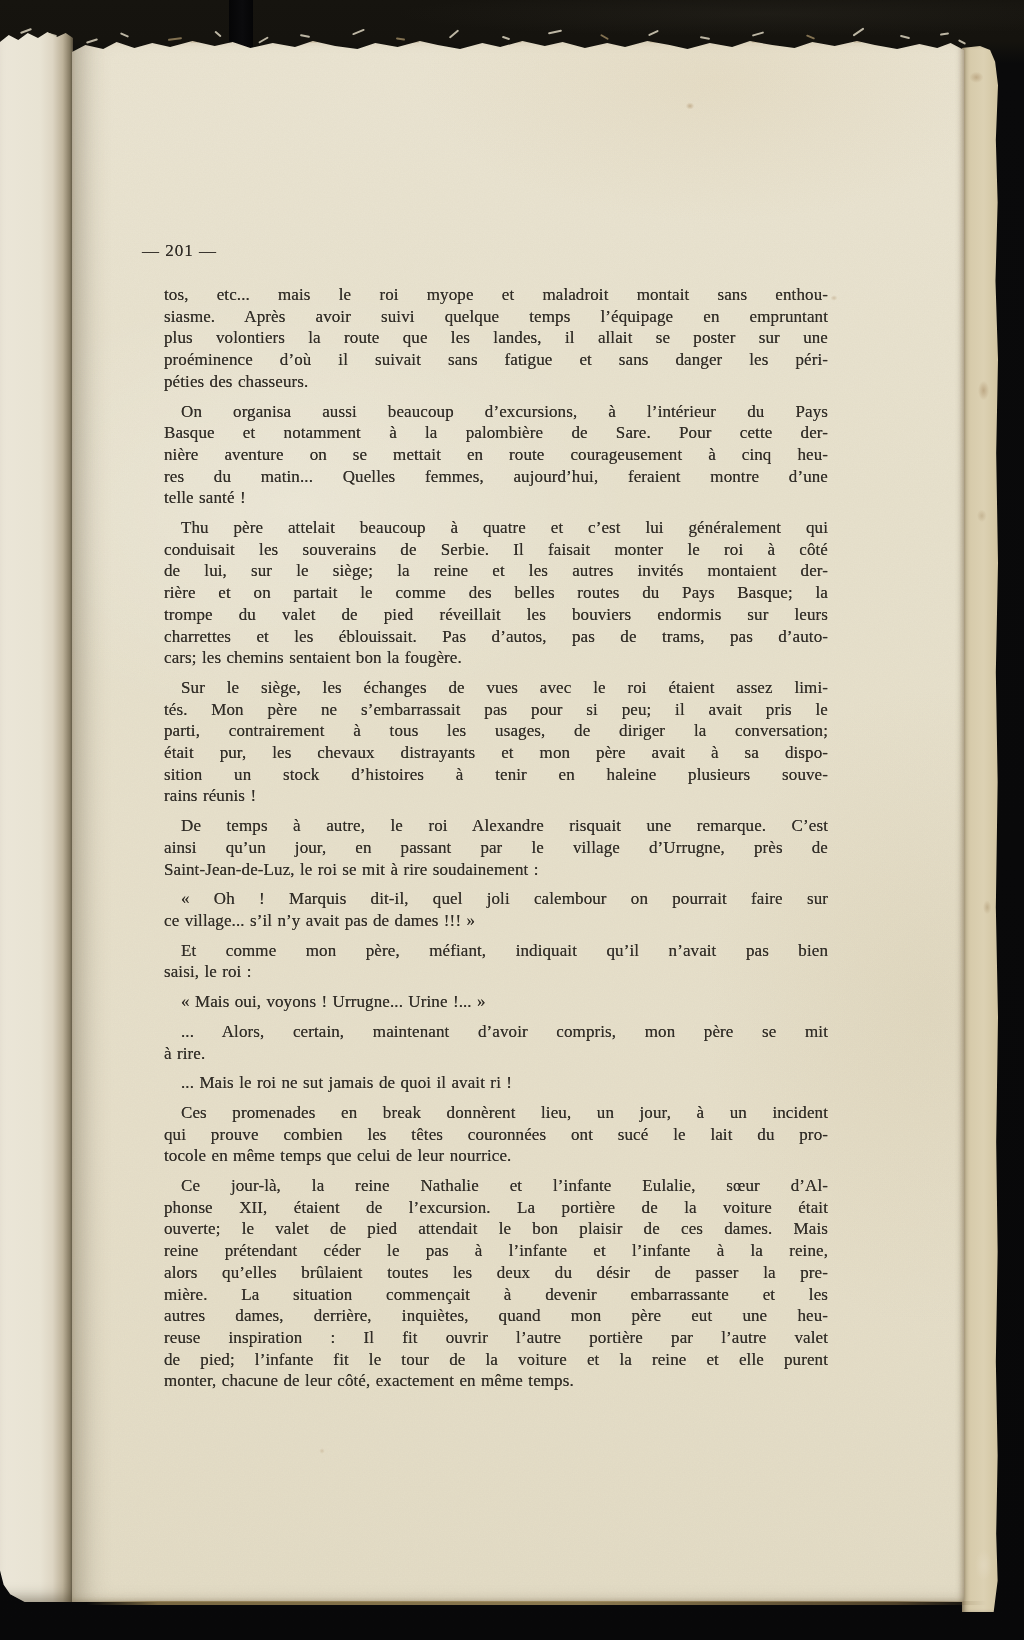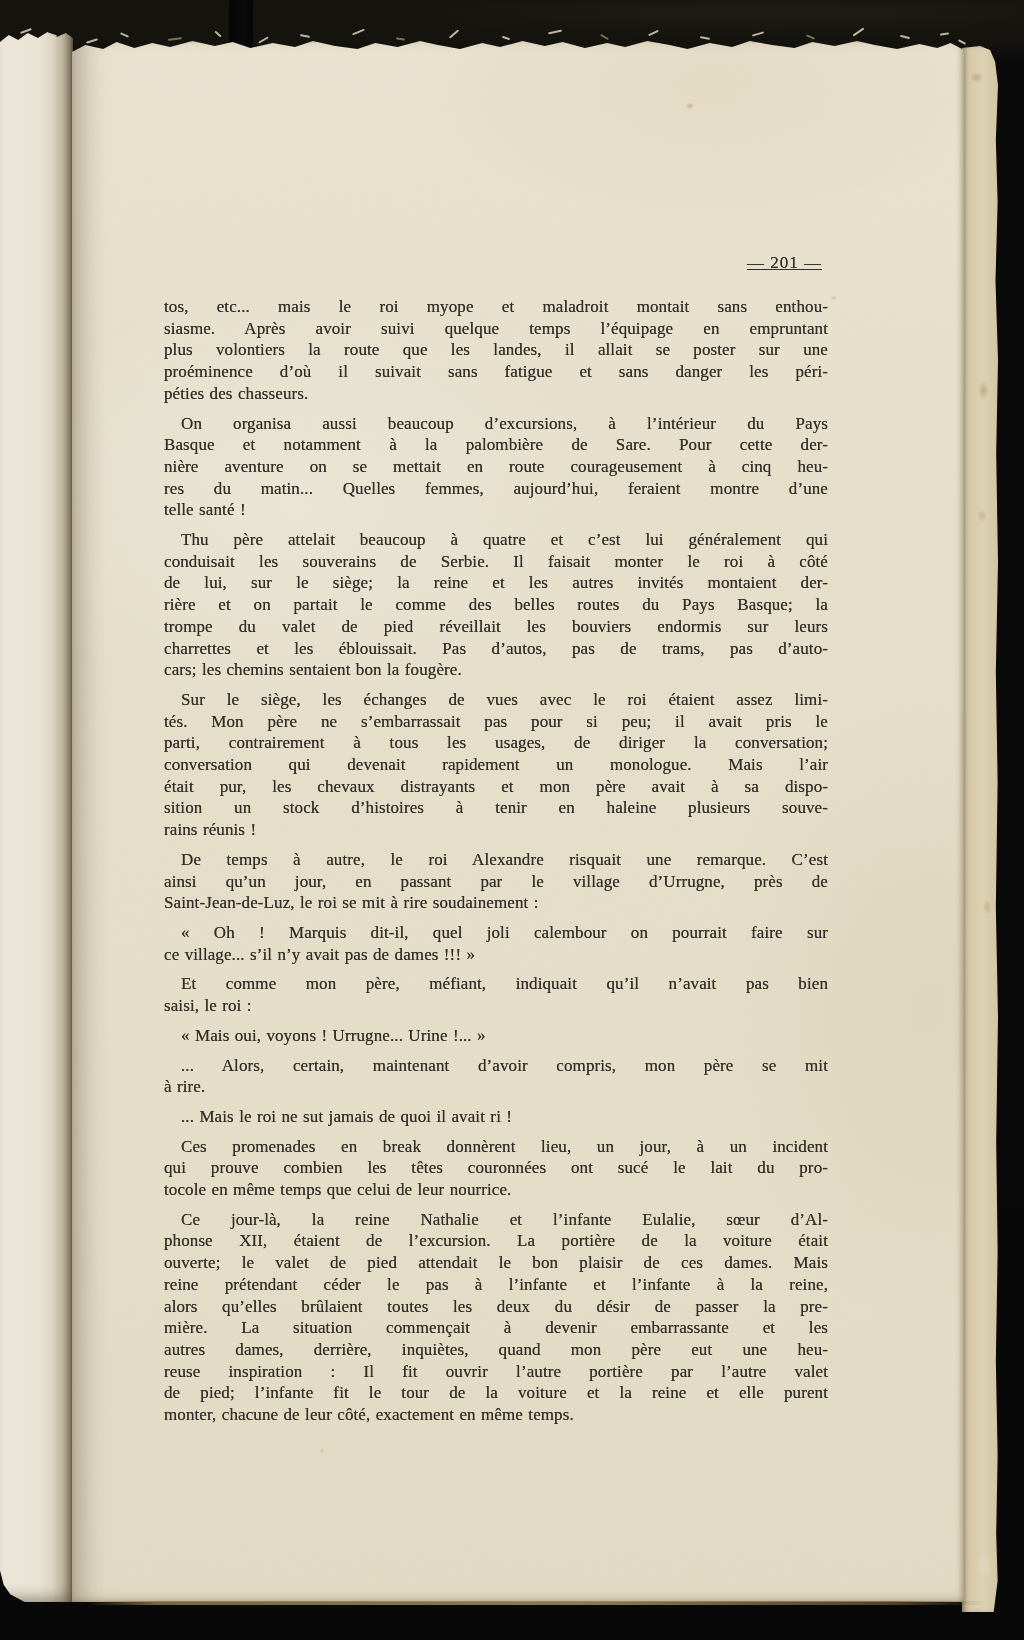--- a/index.html
+++ b/index.html
@@ -69,24 +69,23 @@
     position:absolute;left:0;top:0;width:100%;height:7px;
     background:repeating-linear-gradient(90deg, rgba(150,115,65,.28) 0 7px, rgba(150,115,65,.04) 7px 17px);
     filter:blur(.4px);opacity:.6;
   }
 
   .grain{position:absolute;left:0;top:0;width:892px;height:1566px;mix-blend-mode:multiply;pointer-events:none;}
 
   
   .content{position:absolute;left:84px;top:204px;width:680px;color:#312d27;}
   .pageno{
-    font-size:17px;line-height:22px;text-align:right;letter-spacing:1px;
-    transform:translateX(-14px);margin:12px 0 22px 0;
+    font-size:17px;line-height:22px;text-align:left;letter-spacing:1px;
+    transform:translateX(-14px);margin:0 0 22px 0;
     text-shadow:0 0 .3px rgba(49,45,39,.8);
-    text-decoration:underline;
   }
   .text{font-size:17px;line-height:21.7px;word-spacing:1px;letter-spacing:.1px;
     text-shadow:0 0 .3px rgba(49,45,39,.75);}
   .para{margin:8px;}
   .line{text-align:justify;text-align-last:justify;white-space:nowrap;}
   .line.last{text-align-last:left;}
   .para.indent .line.first{text-indent:17px;}
 
   
   .bottom-edge{
@@ -133,21 +132,20 @@
             <div class="line">de lui, sur le siège; la reine et les autres invités montaient der-</div>
             <div class="line">rière et on partait le comme des belles routes du Pays Basque; la</div>
             <div class="line">trompe du valet de pied réveillait les bouviers endormis sur leurs</div>
             <div class="line">charrettes et les éblouissait. Pas d’autos, pas de trams, pas d’auto-</div>
             <div class="line last">cars; les chemins sentaient bon la fougère.</div>
           </div>
           <div class="para indent">
             <div class="line first">Sur le siège, les échanges de vues avec le roi étaient assez limi-</div>
             <div class="line">tés. Mon père ne s’embarrassait pas pour si peu; il avait pris le</div>
             <div class="line">parti, contrairement à tous les usages, de diriger la conversation;</div>
-            <div class="line">conversation qui devenait rapidement un monologue. Mais l’air</div>
             <div class="line">était pur, les chevaux distrayants et mon père avait à sa dispo-</div>
             <div class="line">sition un stock d’histoires à tenir en haleine plusieurs souve-</div>
             <div class="line last">rains réunis !</div>
           </div>
           <div class="para indent">
             <div class="line first">De temps à autre, le roi Alexandre risquait une remarque. C’est</div>
             <div class="line">ainsi qu’un jour, en passant par le village d’Urrugne, près de</div>
             <div class="line last">Saint-Jean-de-Luz, le roi se mit à rire soudainement :</div>
           </div>
           <div class="para indent">

